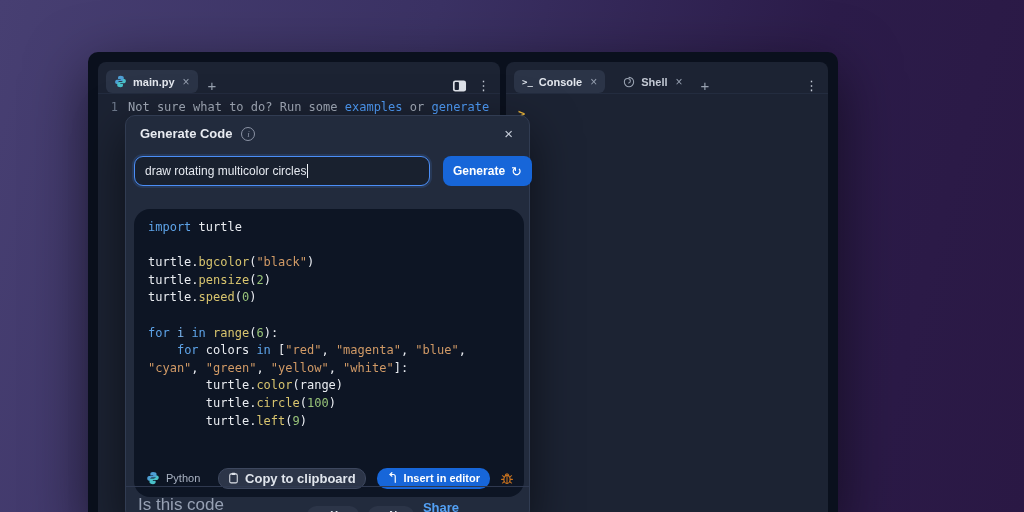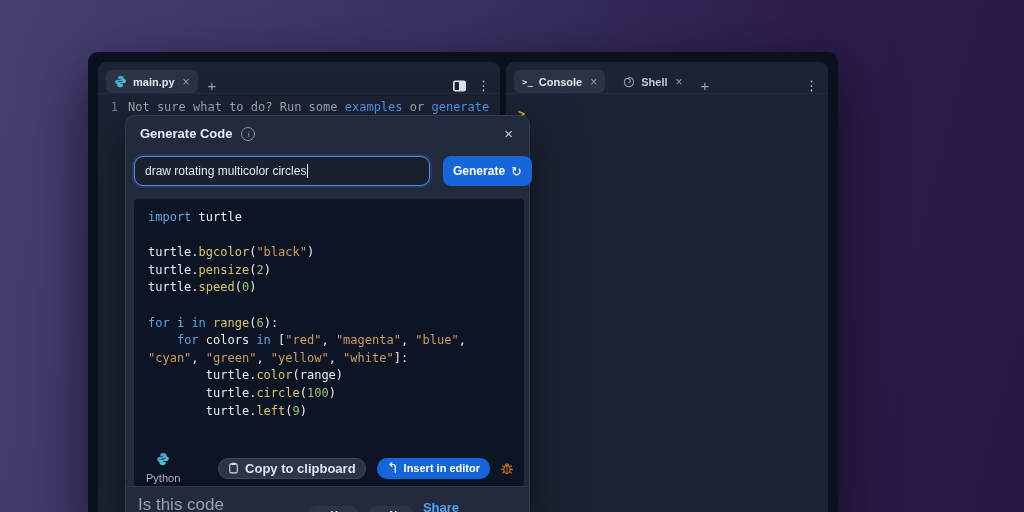--- a/index.html
+++ b/index.html
@@ -52,29 +52,29 @@
   .input-row { position:absolute; left:8px; top:40px; width:425px; height:30px; display:flex; }
   .prompt-input { width:296px; height:30px; background:#19212f; border:1.6px solid #4b8ef7;
     border-radius:9px; display:flex; align-items:center; padding:0 10px;
     font-size:12px; color:#e4e8ef; box-shadow:0 0 0 2px rgba(75,142,247,.15); }
   .caret { display:inline-block; width:1px; height:14px; background:#f0f3f8; margin-left:1px; }
   .generate-btn { margin-left:13px; width:89px; height:30px; background:#1766d9; border-radius:8px;
     display:flex; align-items:center; justify-content:center; gap:6px;
     color:#fff; font-size:12px; font-weight:bold; cursor:pointer; }
   .refresh-glyph { font-size:13px; font-weight:normal; }
 
-  .code-block { position:absolute; left:8px; top:83px; width:390px; height:288px;
-    background:#0d1524; border-radius:4px; padding:10px 14px 0; }
+  .code-block { position:absolute; left:8px; top:93px; width:390px; height:288px;
+    background:#0d1524; border-radius:16px; padding:10px 14px 0; }
   .code-line { font-family:"DejaVu Sans Mono",monospace; font-size:12px; line-height:17.6px; white-space:pre; }
   .tk-kw{color:#5da3e8} .tk-var{color:#7cb8f2} .tk-fn{color:#d8c46e}
   .tk-str{color:#d19a66} .tk-num{color:#98c379} .tk-pl{color:#e9ecf1}
 
   .code-footer { position:absolute; left:12px; right:10px; bottom:8px; height:22px;
     display:flex; align-items:center; }
-  .lang-label { display:flex; align-items:center; gap:6px; font-size:11px; color:#a9b2c2;flex-direction:column; }
+  .lang-label { display:flex; align-items:center; gap:6px; font-size:11px; color:#a9b2c2; }
   .copy-btn { display:flex; align-items:center; gap:6px; height:21px; padding:0 9px;
     background:#2c3548; border:1px solid #3d475e; border-radius:10px;
     font-size:13px; font-weight:bold; color:#e0e5ec; cursor:pointer; }
   .insert-btn { display:flex; align-items:center; gap:6px; height:21px; padding:0 10px;
     margin-left:11px; background:#1766d9; border-radius:10px;
     font-size:11px; font-weight:bold; color:#fff; cursor:pointer; }
   .bug-icon { margin-left:10px; display:flex; align-items:center; cursor:pointer; }
 
   .feedback-bar { position:absolute; left:0; right:0; top:370px; border-top:1px solid #2f3950;
     display:flex; align-items:center; gap:9px; padding:8px 12px; }

